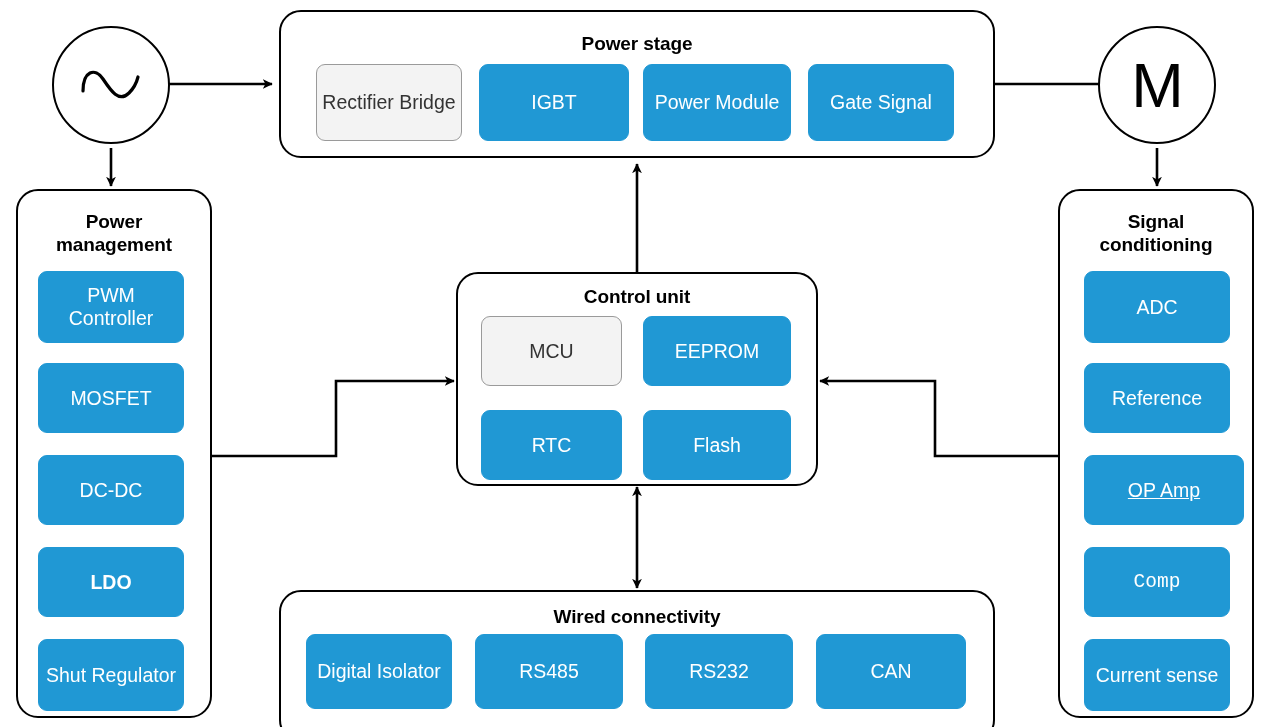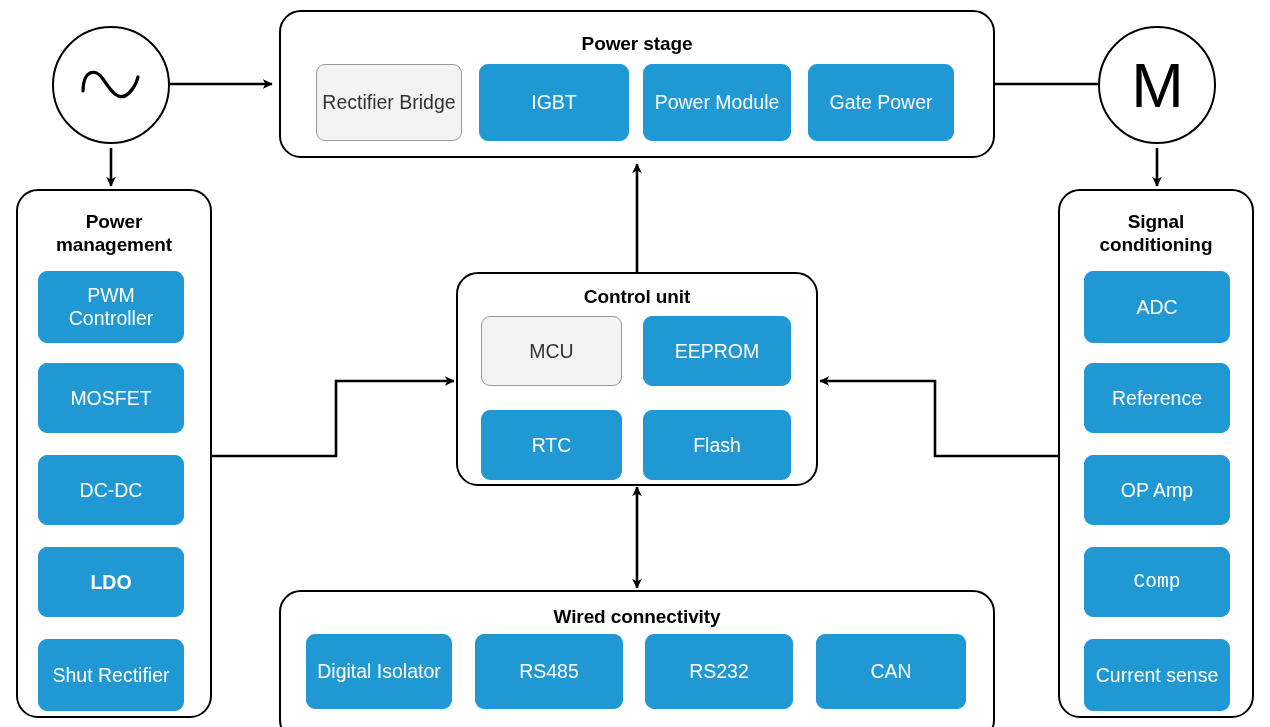--- a/index.html
+++ b/index.html
@@ -134,45 +134,45 @@
   <div class="circle" style="left:1098px;top:26px;width:118px;height:118px;">
     <span class="motor-label">M</span>
   </div>
 
   <div class="panel" style="left:279px;top:10px;width:716px;height:148px;">
     <div class="panel-title" style="top:20px;">Power stage</div>
   </div>
   <div class="block grey" style="left:316px;top:64px;width:146px;height:77px;">Rectifier Bridge</div>
   <div class="block blue" style="left:479px;top:64px;width:150px;height:77px;">IGBT</div>
   <div class="block blue" style="left:643px;top:64px;width:148px;height:77px;">Power Module</div>
-  <div class="block blue" style="left:808px;top:64px;width:146px;height:77px;">Gate Power</div>
+  <div class="block blue" style="left:808px;top:64px;width:146px;height:77px;">Gate Signal</div>
 
   <div class="panel" style="left:16px;top:189px;width:196px;height:529px;">
     <div class="panel-title" style="top:19px;padding:0 14px;">Power management</div>
   </div>
   <div class="block blue" style="left:38px;top:271px;width:146px;height:72px;">PWM Controller</div>
   <div class="block blue" style="left:38px;top:363px;width:146px;height:70px;">MOSFET</div>
   <div class="block blue" style="left:38px;top:455px;width:146px;height:70px;">DC-DC</div>
   <div class="block blue" style="left:38px;top:547px;width:146px;height:70px;font-weight:bold;">LDO</div>
-  <div class="block blue" style="left:38px;top:639px;width:146px;height:72px;">Shut Rectifier</div>
+  <div class="block blue" style="left:38px;top:639px;width:146px;height:72px;">Shut Regulator</div>
 
   <div class="panel" style="left:456px;top:272px;width:362px;height:214px;">
     <div class="panel-title" style="top:11px;">Control unit</div>
   </div>
   <div class="block grey" style="left:481px;top:316px;width:141px;height:70px;">MCU</div>
   <div class="block blue" style="left:643px;top:316px;width:148px;height:70px;">EEPROM</div>
   <div class="block blue" style="left:481px;top:410px;width:141px;height:70px;">RTC</div>
   <div class="block blue" style="left:643px;top:410px;width:148px;height:70px;">Flash</div>
 
   <div class="panel" style="left:1058px;top:189px;width:196px;height:529px;">
     <div class="panel-title" style="top:19px;padding:0 10px;">Signal conditioning</div>
   </div>
   <div class="block blue" style="left:1084px;top:271px;width:146px;height:72px;">ADC</div>
   <div class="block blue" style="left:1084px;top:363px;width:146px;height:70px;">Reference</div>
-  <div class="block blue" style="left:1084px;top:455px;width:146px;height:70px;">OP Amp</div>
+  <div class="block blue" style="left:1084px;top:455px;width:160px;height:70px;text-decoration:underline;">OP Amp</div>
   <div class="block blue" style="left:1084px;top:547px;width:146px;height:70px;font-family:Liberation Mono, monospace;">Comp</div>
   <div class="block blue" style="left:1084px;top:639px;width:146px;height:72px;">Current sense</div>
 
   <div class="panel" style="left:279px;top:590px;width:716px;height:152px;">
     <div class="panel-title" style="top:13px;">Wired connectivity</div>
   </div>
   <div class="block blue" style="left:306px;top:634px;width:146px;height:75px;">Digital Isolator</div>
   <div class="block blue" style="left:475px;top:634px;width:148px;height:75px;">RS485</div>
   <div class="block blue" style="left:645px;top:634px;width:148px;height:75px;">RS232</div>
   <div class="block blue" style="left:816px;top:634px;width:150px;height:75px;">CAN</div>

